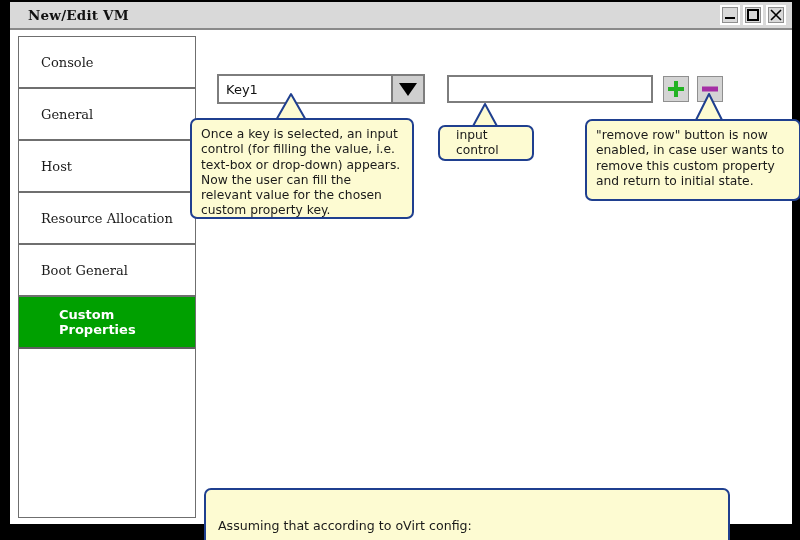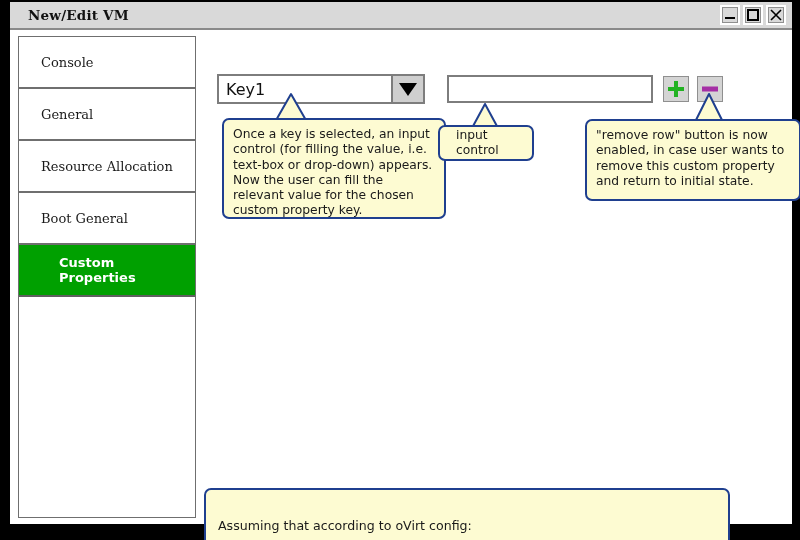--- a/index.html
+++ b/index.html
@@ -129,21 +129,21 @@
     border: 2px solid #7d7d7d;
     box-sizing: border-box;
     display: flex;
     align-items: stretch;
   }
   .combo-value {
     flex: 1;
     display: flex;
     align-items: center;
     padding-left: 7px;
-    font-size: 16px;
+    font-size: 13px;
     color: #111111;
   }
   .combo-arrow {
     width: 30px;
     background: #cfcfcf;
     border-left: 2px solid #7d7d7d;
     display: flex;
     align-items: center;
     justify-content: center;
   }
@@ -200,21 +200,21 @@
     white-space: pre-line;
   }
   .tail {
     position: absolute;
     width: 30px;
     height: 26px;
     overflow: visible;
   }
 
   .callout-key {
-    left: 212px;
+    left: 180px;
     top: 88px;
     width: 224px;
     height: 101px;
   }
   .callout-input {
     left: 428px;
     top: 95px;
     width: 96px;
     height: 36px;
     display: flex;
@@ -267,20 +267,23 @@
     </div>
 
     <div class="winbody">
 
       <div class="sidebar">
         <div class="side-item">
           <span>Console</span>
         </div>
         <div class="side-item">
           <span>General</span>
+        </div>
+        <div class="side-item">
+          <span>Host</span>
         </div>
         <div class="side-item">
           <span>Resource Allocation</span>
         </div>
         <div class="side-item">
           <span>Boot General</span>
         </div>
         <div class="side-item selected">
           <span>Custom Properties</span>
         </div>

